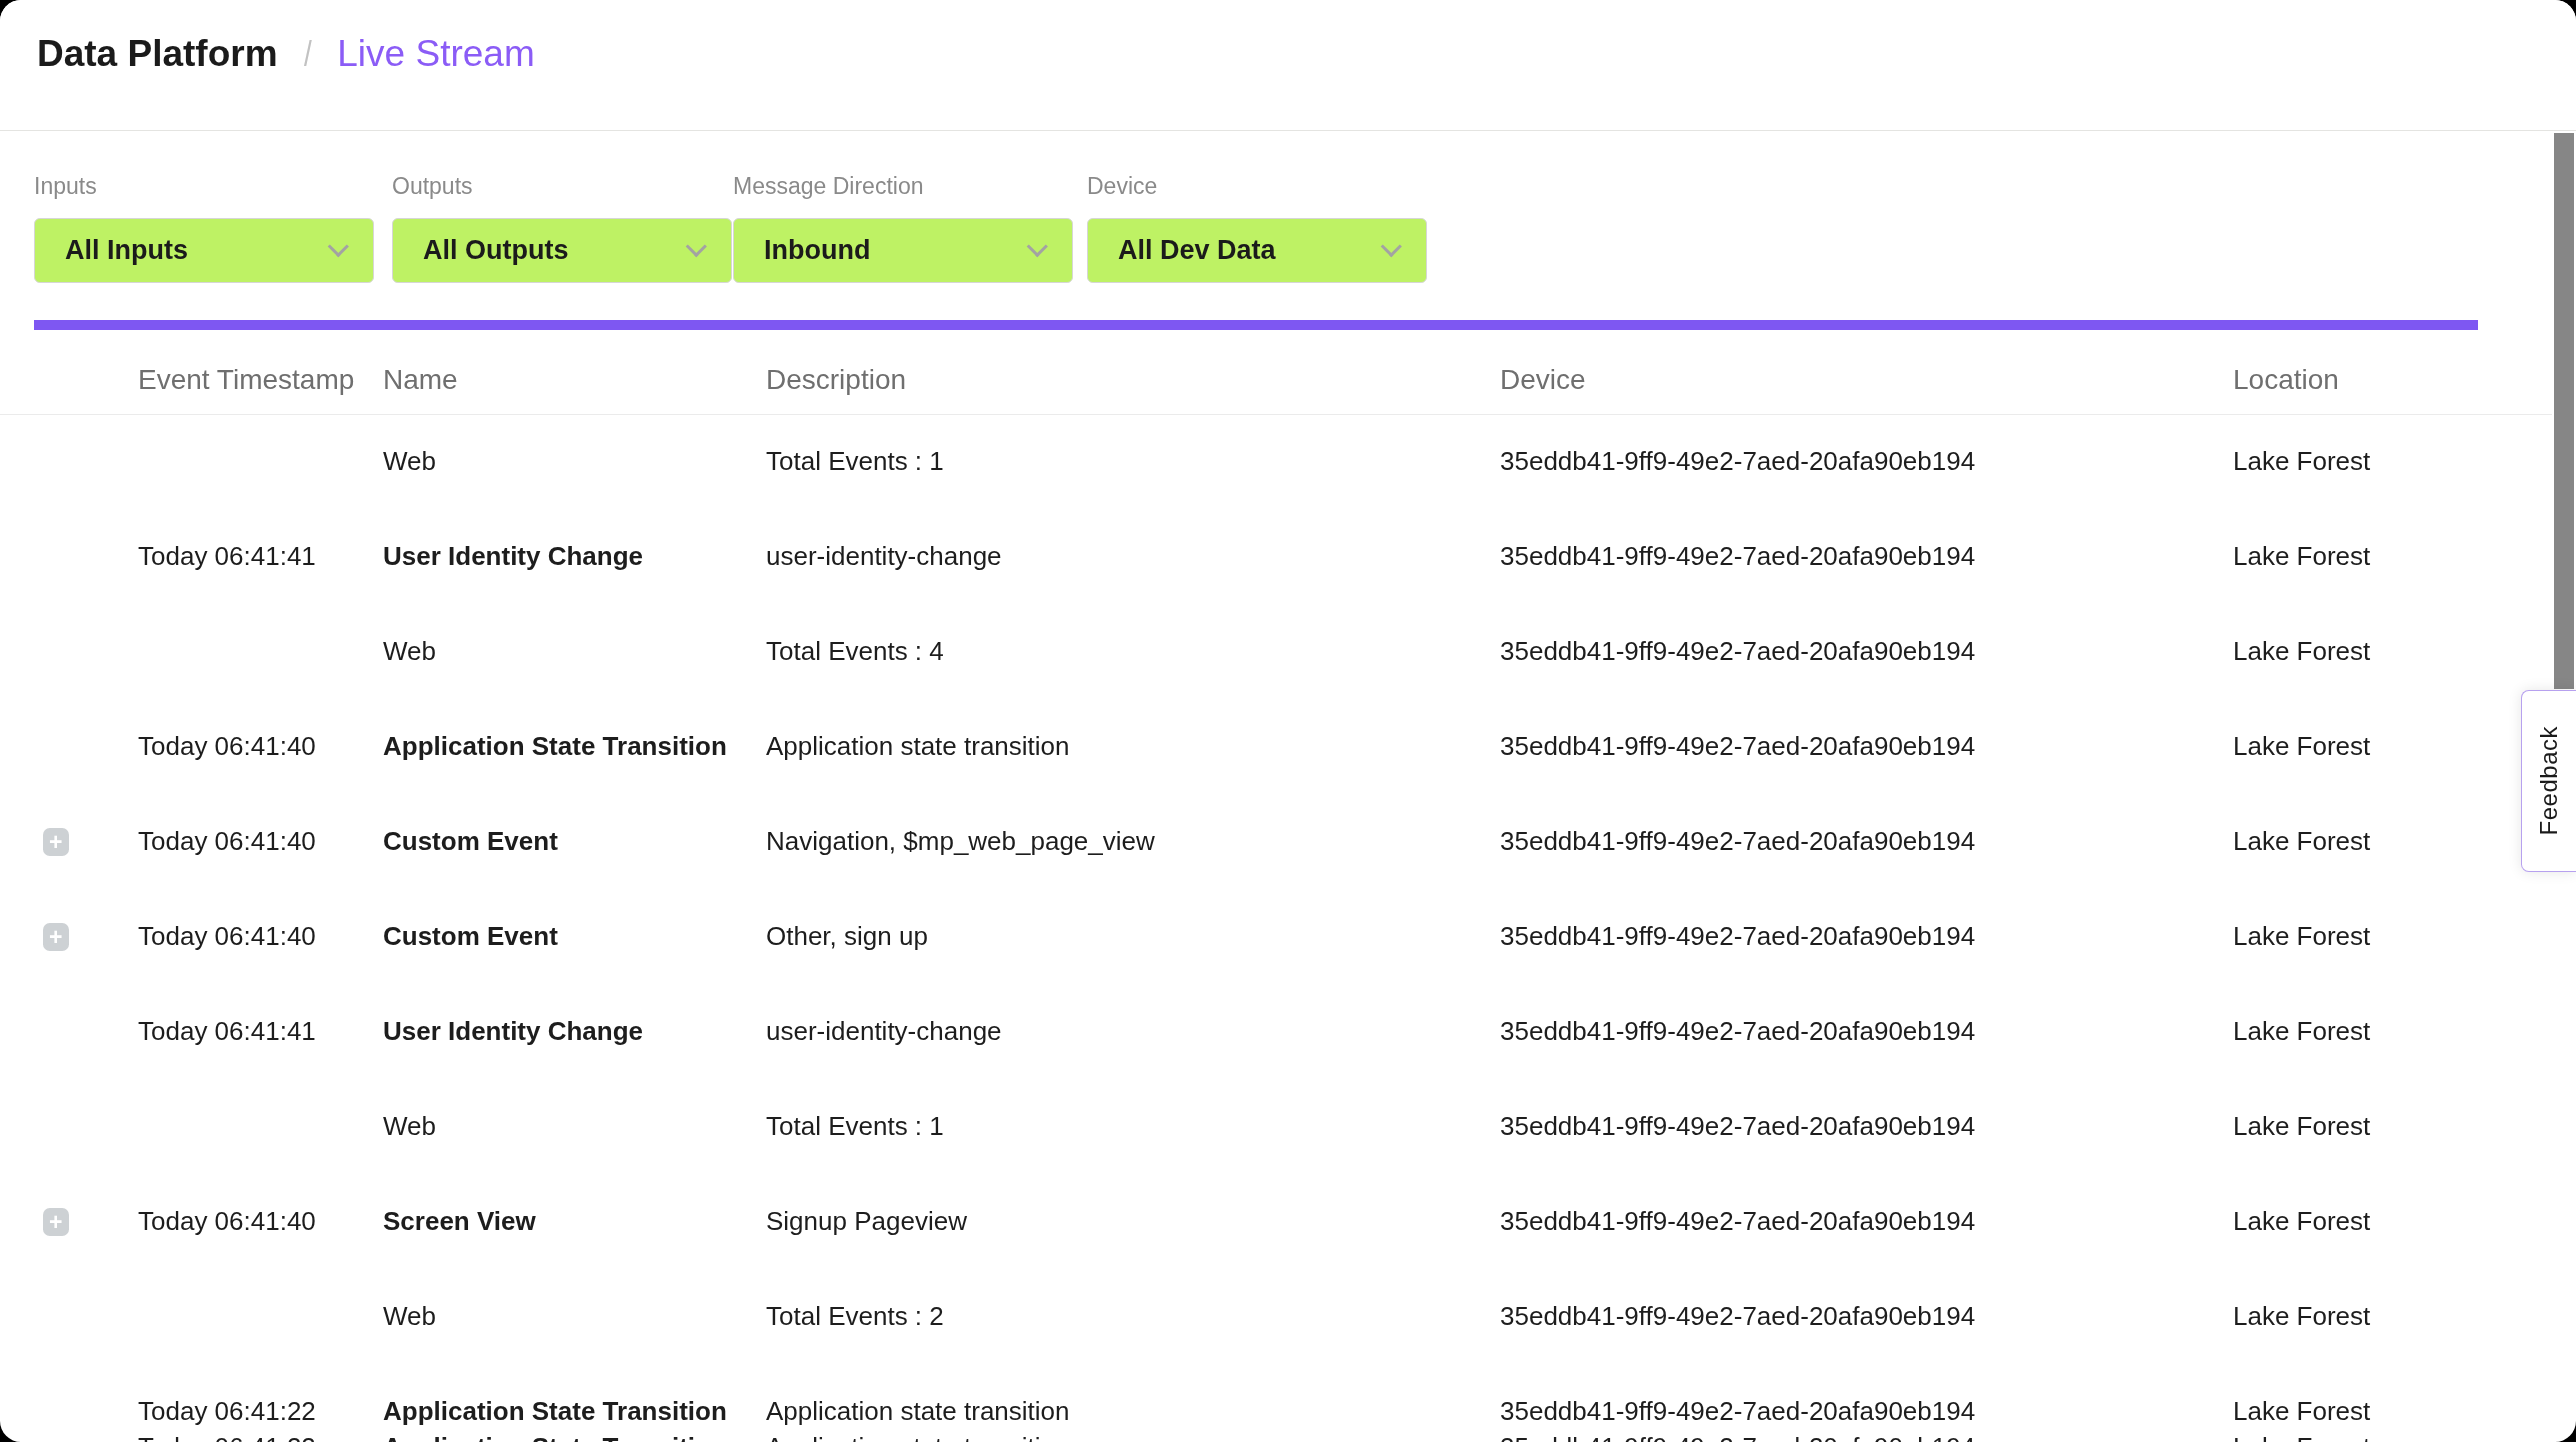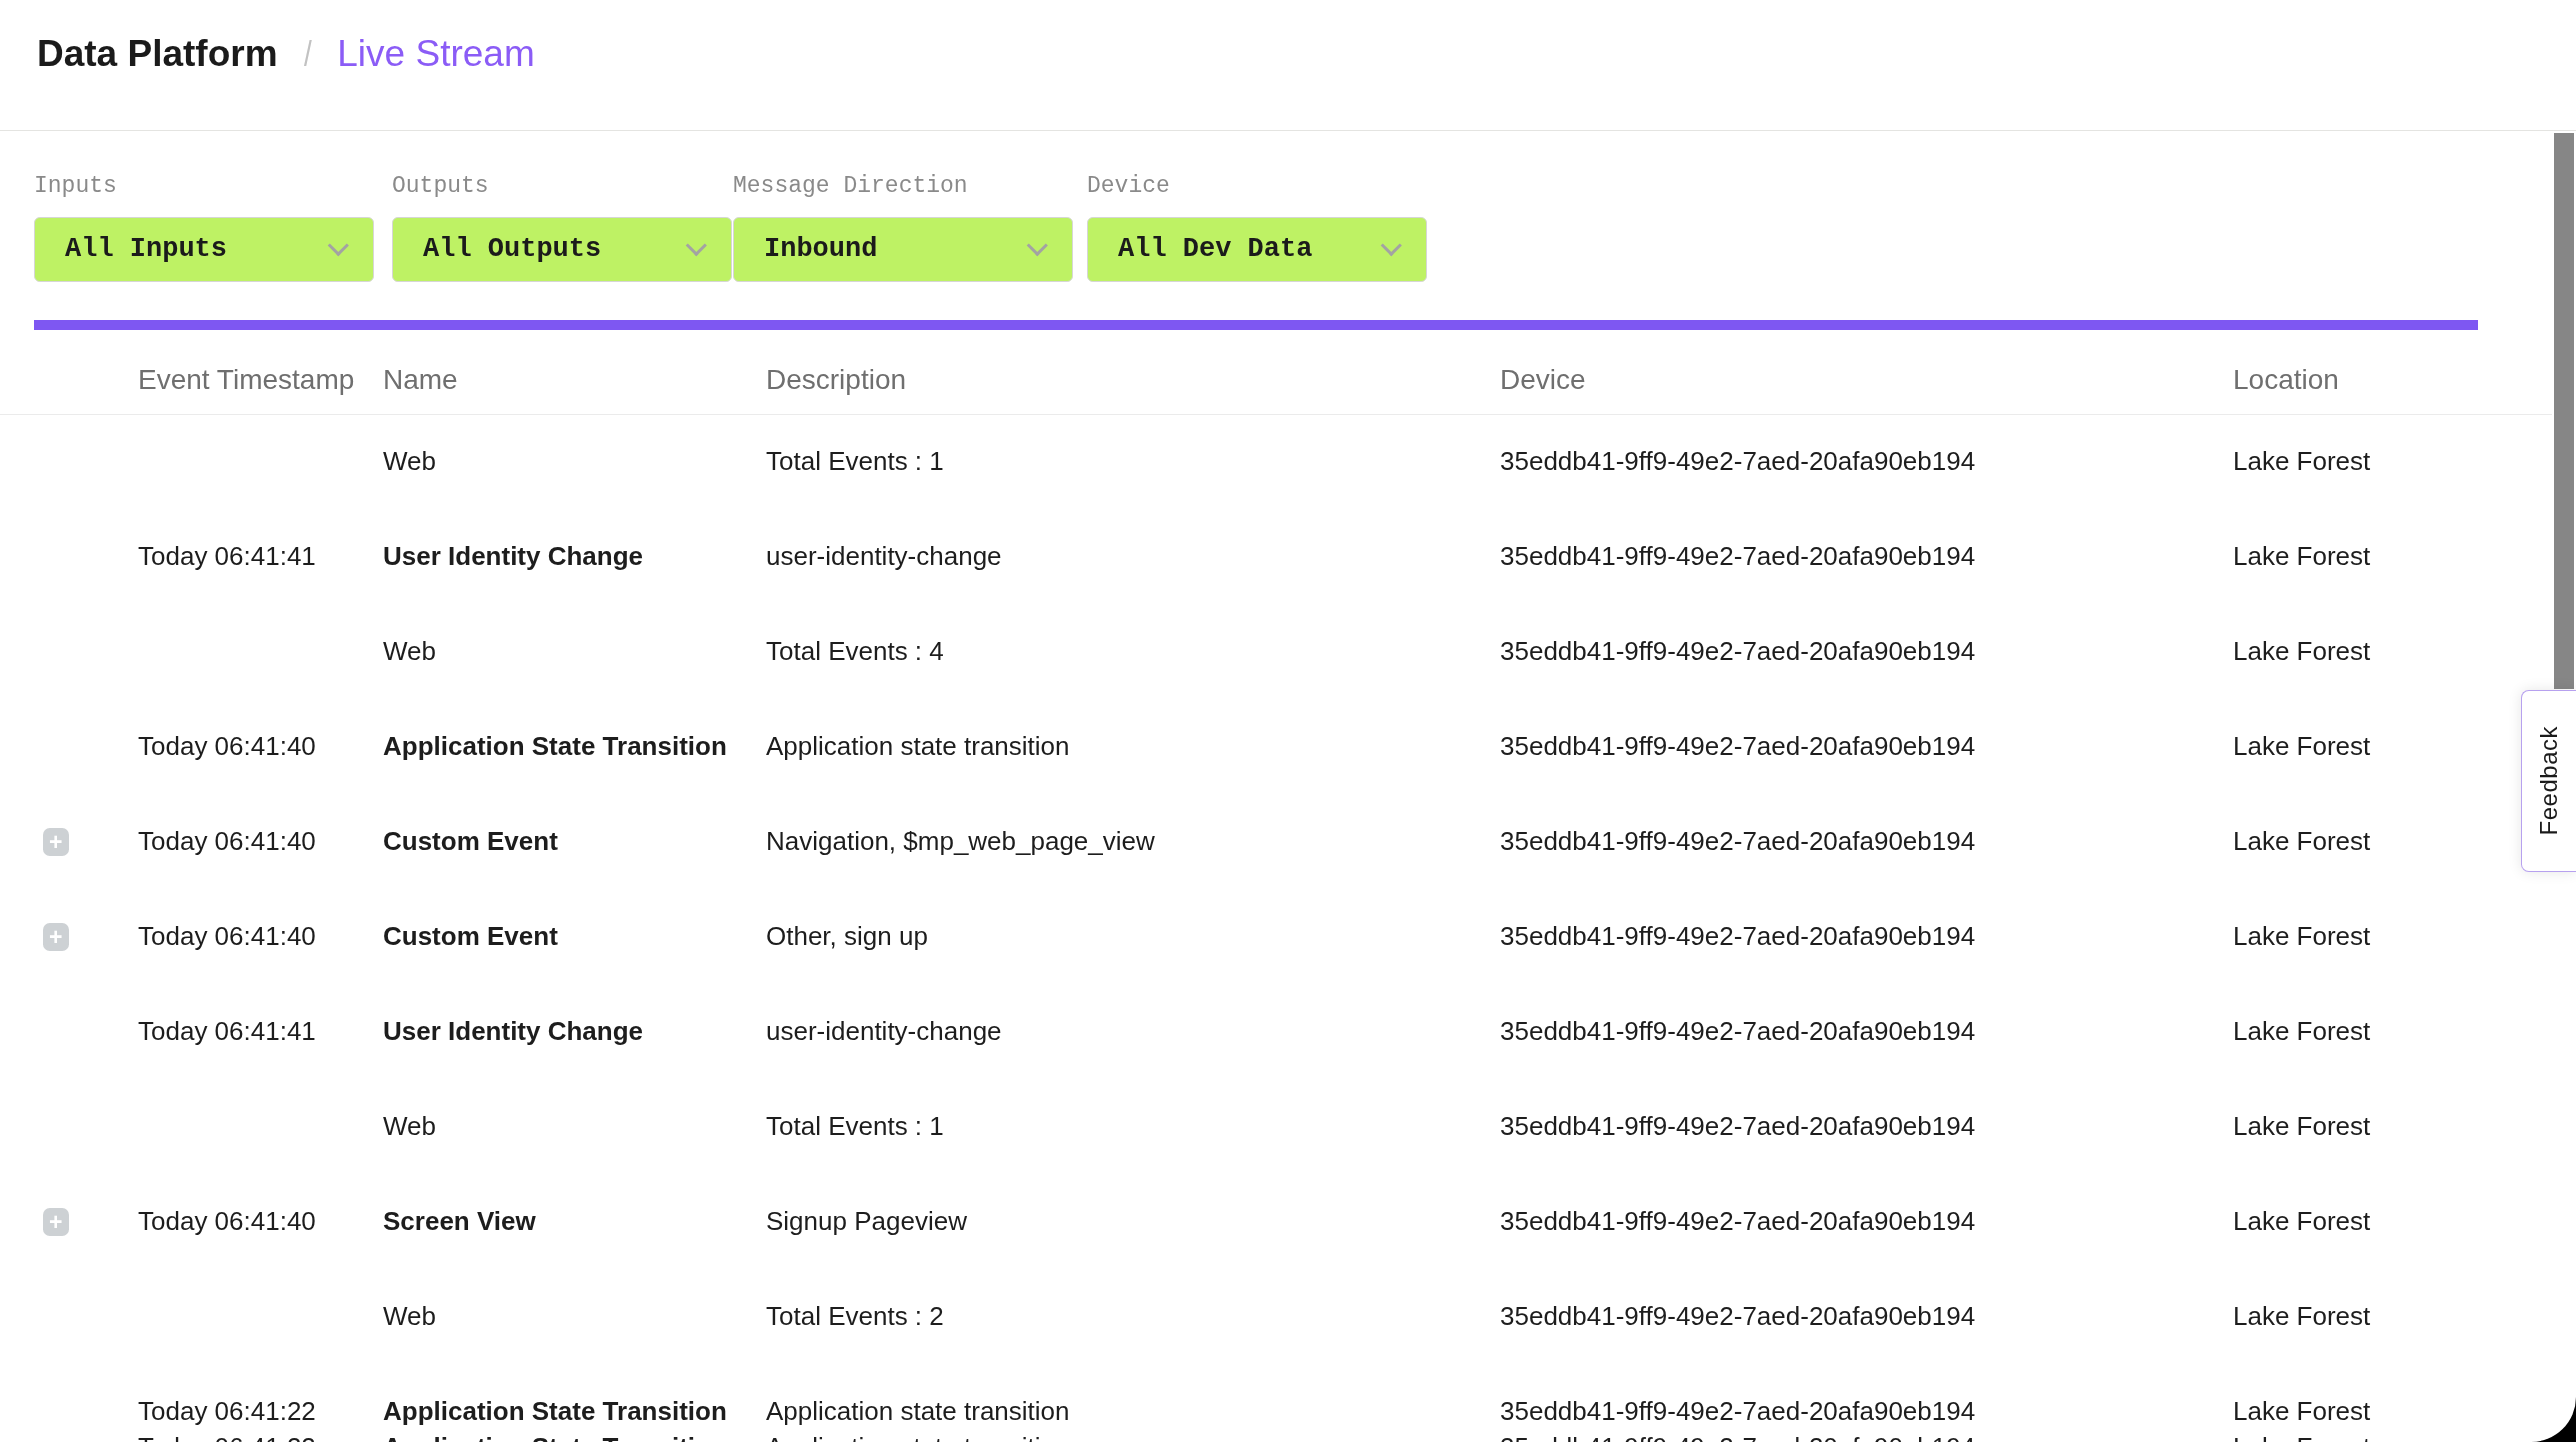--- a/index.html
+++ b/index.html
@@ -1,33 +1,33 @@
 <!DOCTYPE html>
 <html><head>
 <meta charset="utf-8">
 <style>
   html,body { margin:0; padding:0; background:#000; }
   * { box-sizing:border-box; }
   .page {
     position:relative; width:2576px; height:1442px; background:#fff;
     font-family:"Liberation Sans", sans-serif; color:#1d1d1d;
-    overflow:hidden; border-bottom-right-radius:45px;
+    overflow:hidden; border-bottom-right-radius:45px;border-radius:21px;
   }
 
   
   .topbar { position:absolute; top:0; left:0; width:100%; height:131px; border-bottom:1.9px solid #e4e4e1; background:#fff; }
   .breadcrumb { position:absolute; left:37px; top:33px; display:flex; align-items:center; font-size:37px; }
   .crumb-root { font-weight:600; color:#1b1b1b; }
   .crumb-sep { color:#c2c2c2; font-weight:300; font-size:35px; margin:0 25px; transform:scaleX(.8); }
   .crumb-current { font-weight:400; color:#8b5cf6; }
   .topbar-actions { position:absolute; right:0; top:0; height:131px; }
 
   
   .filters { position:absolute; top:0; left:0; }
-  .filter-group { position:absolute; top:173px;font-family:Liberation Mono, monospace; }
+  .filter-group { position:absolute; top:173px; }
   .filter-label { display:block; font-size:23px; color:#8a8a8a; margin-bottom:17.5px; }
   .select {
     width:340px; height:65px; border:1.9px solid #d6d6d6; border-radius:5.8px; background:#bef264;
     display:flex; align-items:center; justify-content:space-between;
     padding:0 27px 0 30px; cursor:pointer;
   }
   .select-value { font-size:27px; font-weight:700; color:#1b1b1b; }
   .chevron { width:14.6px; height:14.6px; border-right:3.4px solid #a3a3a3; border-bottom:3.4px solid #a3a3a3; transform:rotate(45deg); margin-top:-7.8px; }
   .fg1 { left:34px; } .fg2 { left:392px; } .fg3 { left:733px; } .fg4 { left:1087px; }
 

